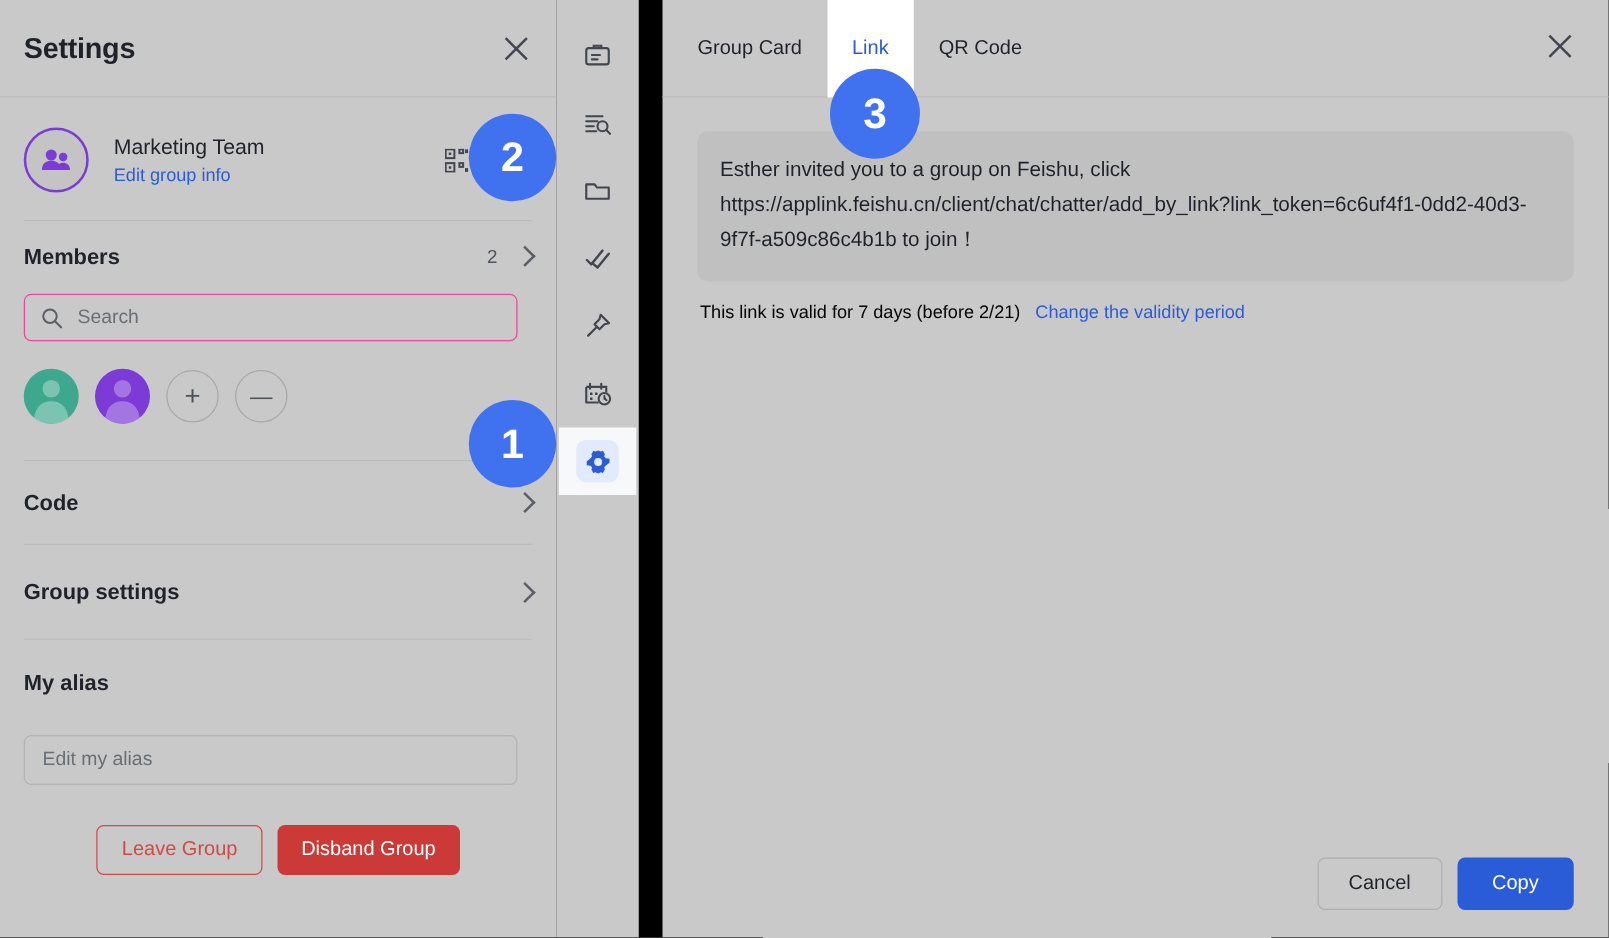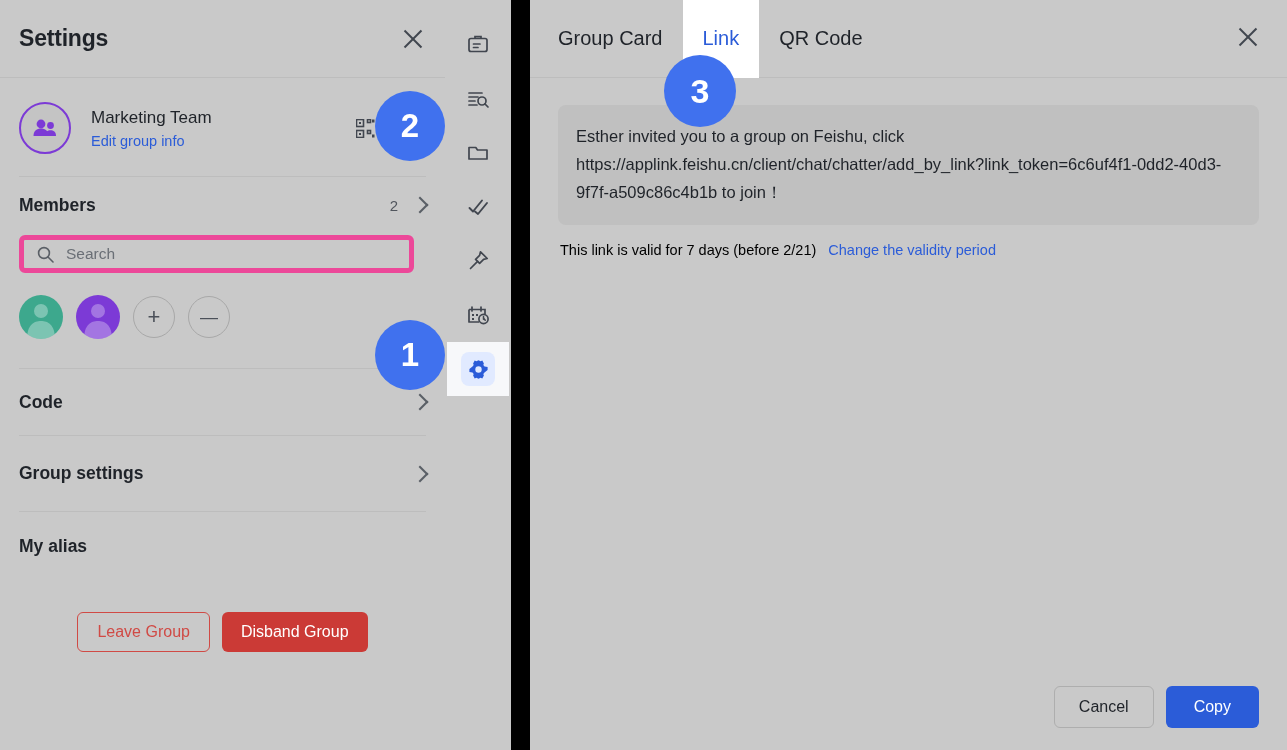--- a/index.html
+++ b/index.html
@@ -134,21 +134,21 @@
   }
   .chev {
     width: 10px; height: 10px;
     border-right: 2px solid #5a5f66;
     border-top: 2px solid #5a5f66;
     transform: rotate(45deg);
   }
   .search-box {
     margin: 2px 31px 0 19px;
     height: 38px;
-    border: 5px solid #ec4899;
+    border: 1px solid #ec4899;
     border-radius: 6px;
     display: flex;
     align-items: center;
     padding: 0 13px;
     box-sizing: border-box;
     cursor: text;
   }
   .search-placeholder {
     font-size: 15.5px;
     color: #6a6f76;
@@ -268,21 +268,21 @@
     box-sizing: border-box;
     border-bottom: 1px solid #bdbdbd;
     position: relative;
   }
   .tabs {
     display: flex;
     align-items: center;
     gap: 0px;
   }
   .tab {
-    font-size: 20px;
+    font-size: 16px;
     color: #1f2329;
     padding: 9px 20px;
     cursor: pointer;
   }
   .tab:first-child { padding-left: 0; }
   .tab.active {
     color: #2b5cd8;
     background: #ffffff;
     height: 78px;
     display: flex;
@@ -474,20 +474,23 @@
     <div class="section-title">Group settings</div>
     <span class="chev"></span>
   </div>
 
   <div class="divider"></div>
 
   <div class="section-row" style="height:68px;">
     <div class="section-title">My alias</div>
   </div>
 
+  <div class="my-alias-input">
+    <span class="alias-placeholder">Edit my alias</span>
+  </div>
 
   <div class="footer-btns">
     <button class="btn-leave">Leave Group</button>
     <button class="btn-disband">Disband Group</button>
   </div>
 </div>
 
 <div class="icon-rail">
 
   <div class="rail-item">

